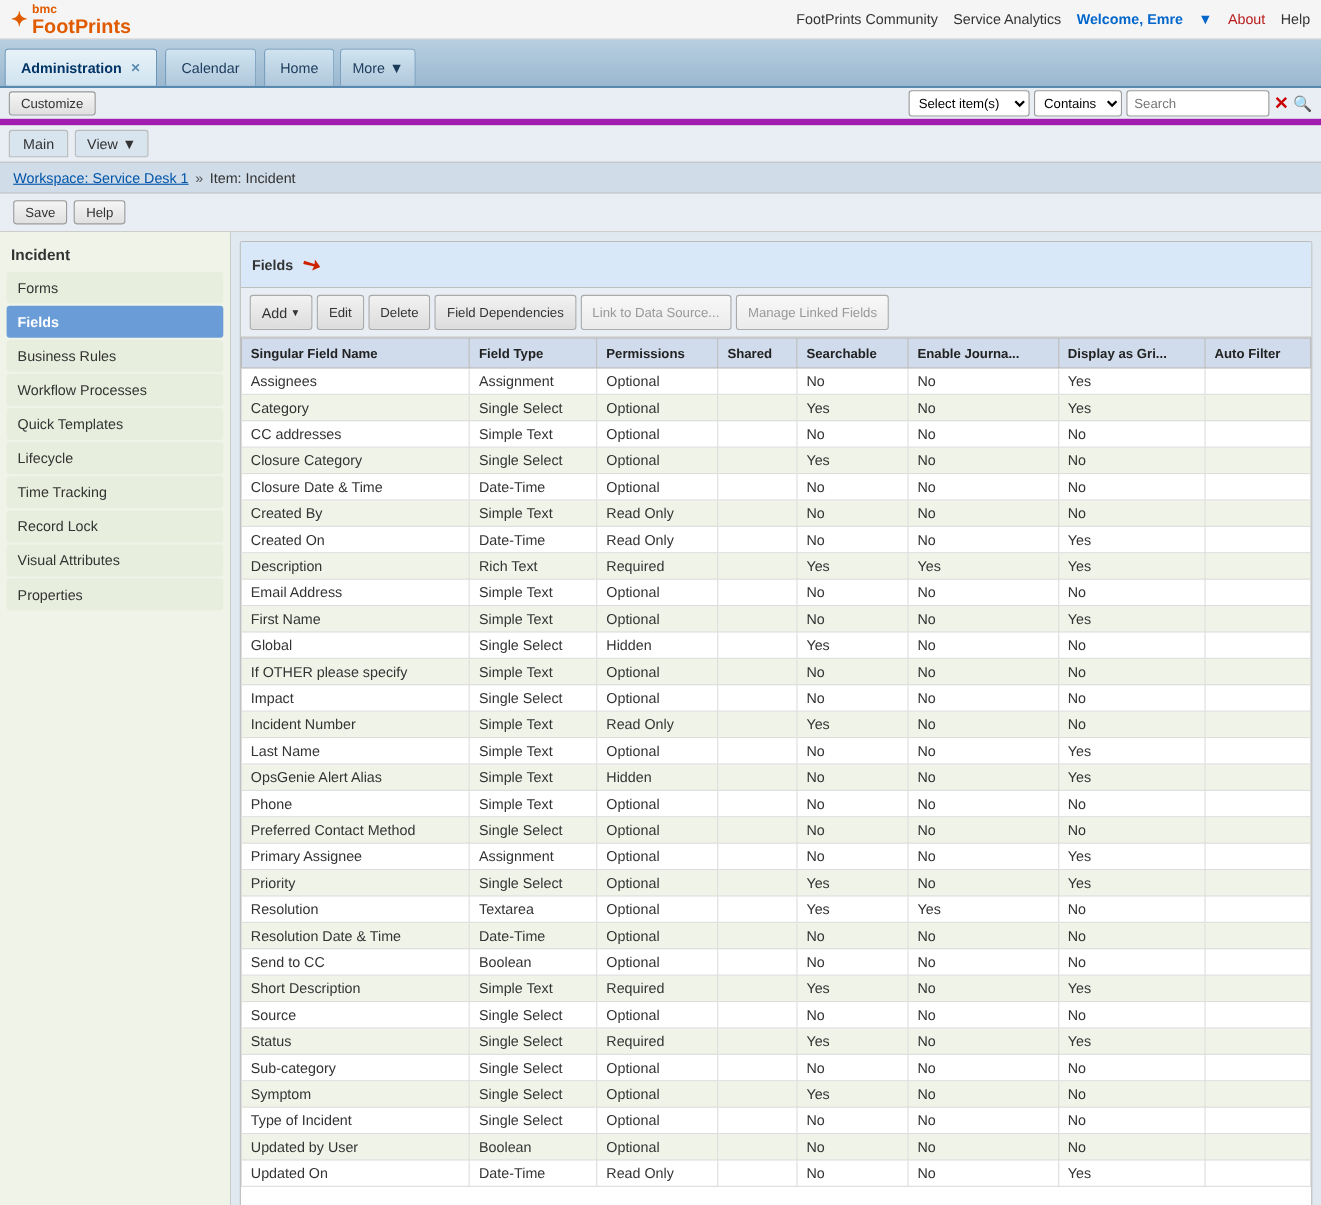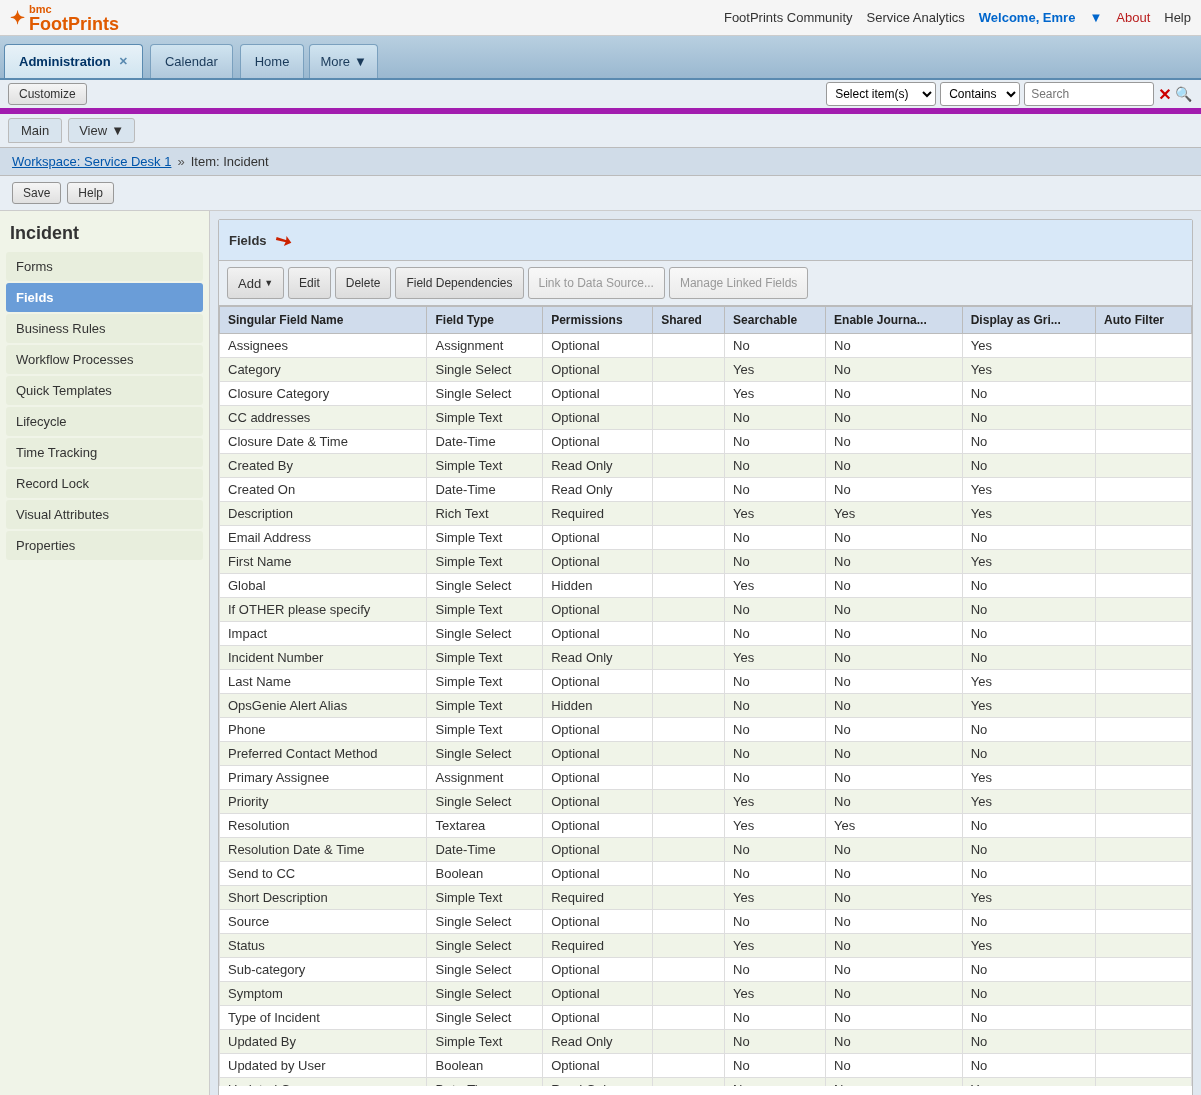--- a/index.html
+++ b/index.html
@@ -145,21 +145,21 @@
 
     
     .sidebar {
       width: 210px;
       min-width: 210px;
       background: #f0f4e8;
       border-right: 1px solid #ccc;
       padding: 6px;
     }
     .sidebar-title {
-      font-weight: bold; font-size: 18px; color: #333; padding: 6px 4px 8px 4px;
+      font-weight: bold; font-size: 14px; color: #333; padding: 6px 4px 8px 4px;
     }
     .sidebar-item {
       padding: 7px 10px; cursor: pointer; border-radius: 3px; margin-bottom: 2px;
       font-size: 13px; color: #333; background: #e8eedd;
     }
     .sidebar-item.active {
       background: #6a9dd8; color: white; font-weight: bold;
     }
 
     
@@ -354,35 +354,35 @@
               <td>Category</td>
               <td>Single Select</td>
               <td>Optional</td>
               <td></td>
               <td>Yes</td>
               <td>No</td>
               <td>Yes</td>
               <td></td>
             </tr>
             <tr>
+              <td>CC addresses</td>
+              <td>Simple Text</td>
+              <td>Optional</td>
+              <td></td>
+              <td>No</td>
+              <td>No</td>
+              <td>No</td>
+              <td></td>
+            </tr>
+            <tr>
               <td>Closure Category</td>
               <td>Single Select</td>
               <td>Optional</td>
               <td></td>
               <td>Yes</td>
-              <td>No</td>
-              <td>No</td>
-              <td></td>
-            </tr>
-            <tr>
-              <td>CC addresses</td>
-              <td>Simple Text</td>
-              <td>Optional</td>
-              <td></td>
-              <td>No</td>
               <td>No</td>
               <td>No</td>
               <td></td>
             </tr>
             <tr>
               <td>Closure Date &amp; Time</td>
               <td>Date-Time</td>
               <td>Optional</td>
               <td></td>
               <td>No</td>
@@ -624,30 +624,20 @@
               <td>Type of Incident</td>
               <td>Single Select</td>
               <td>Optional</td>
               <td></td>
               <td>No</td>
               <td>No</td>
               <td>No</td>
               <td></td>
             </tr>
             <tr>
-              <td>Updated By</td>
-              <td>Simple Text</td>
-              <td>Read Only</td>
-              <td></td>
-              <td>No</td>
-              <td>No</td>
-              <td>No</td>
-              <td></td>
-            </tr>
-            <tr>
               <td>Updated by User</td>
               <td>Boolean</td>
               <td>Optional</td>
               <td></td>
               <td>No</td>
               <td>No</td>
               <td>No</td>
               <td></td>
             </tr>
             <tr>

